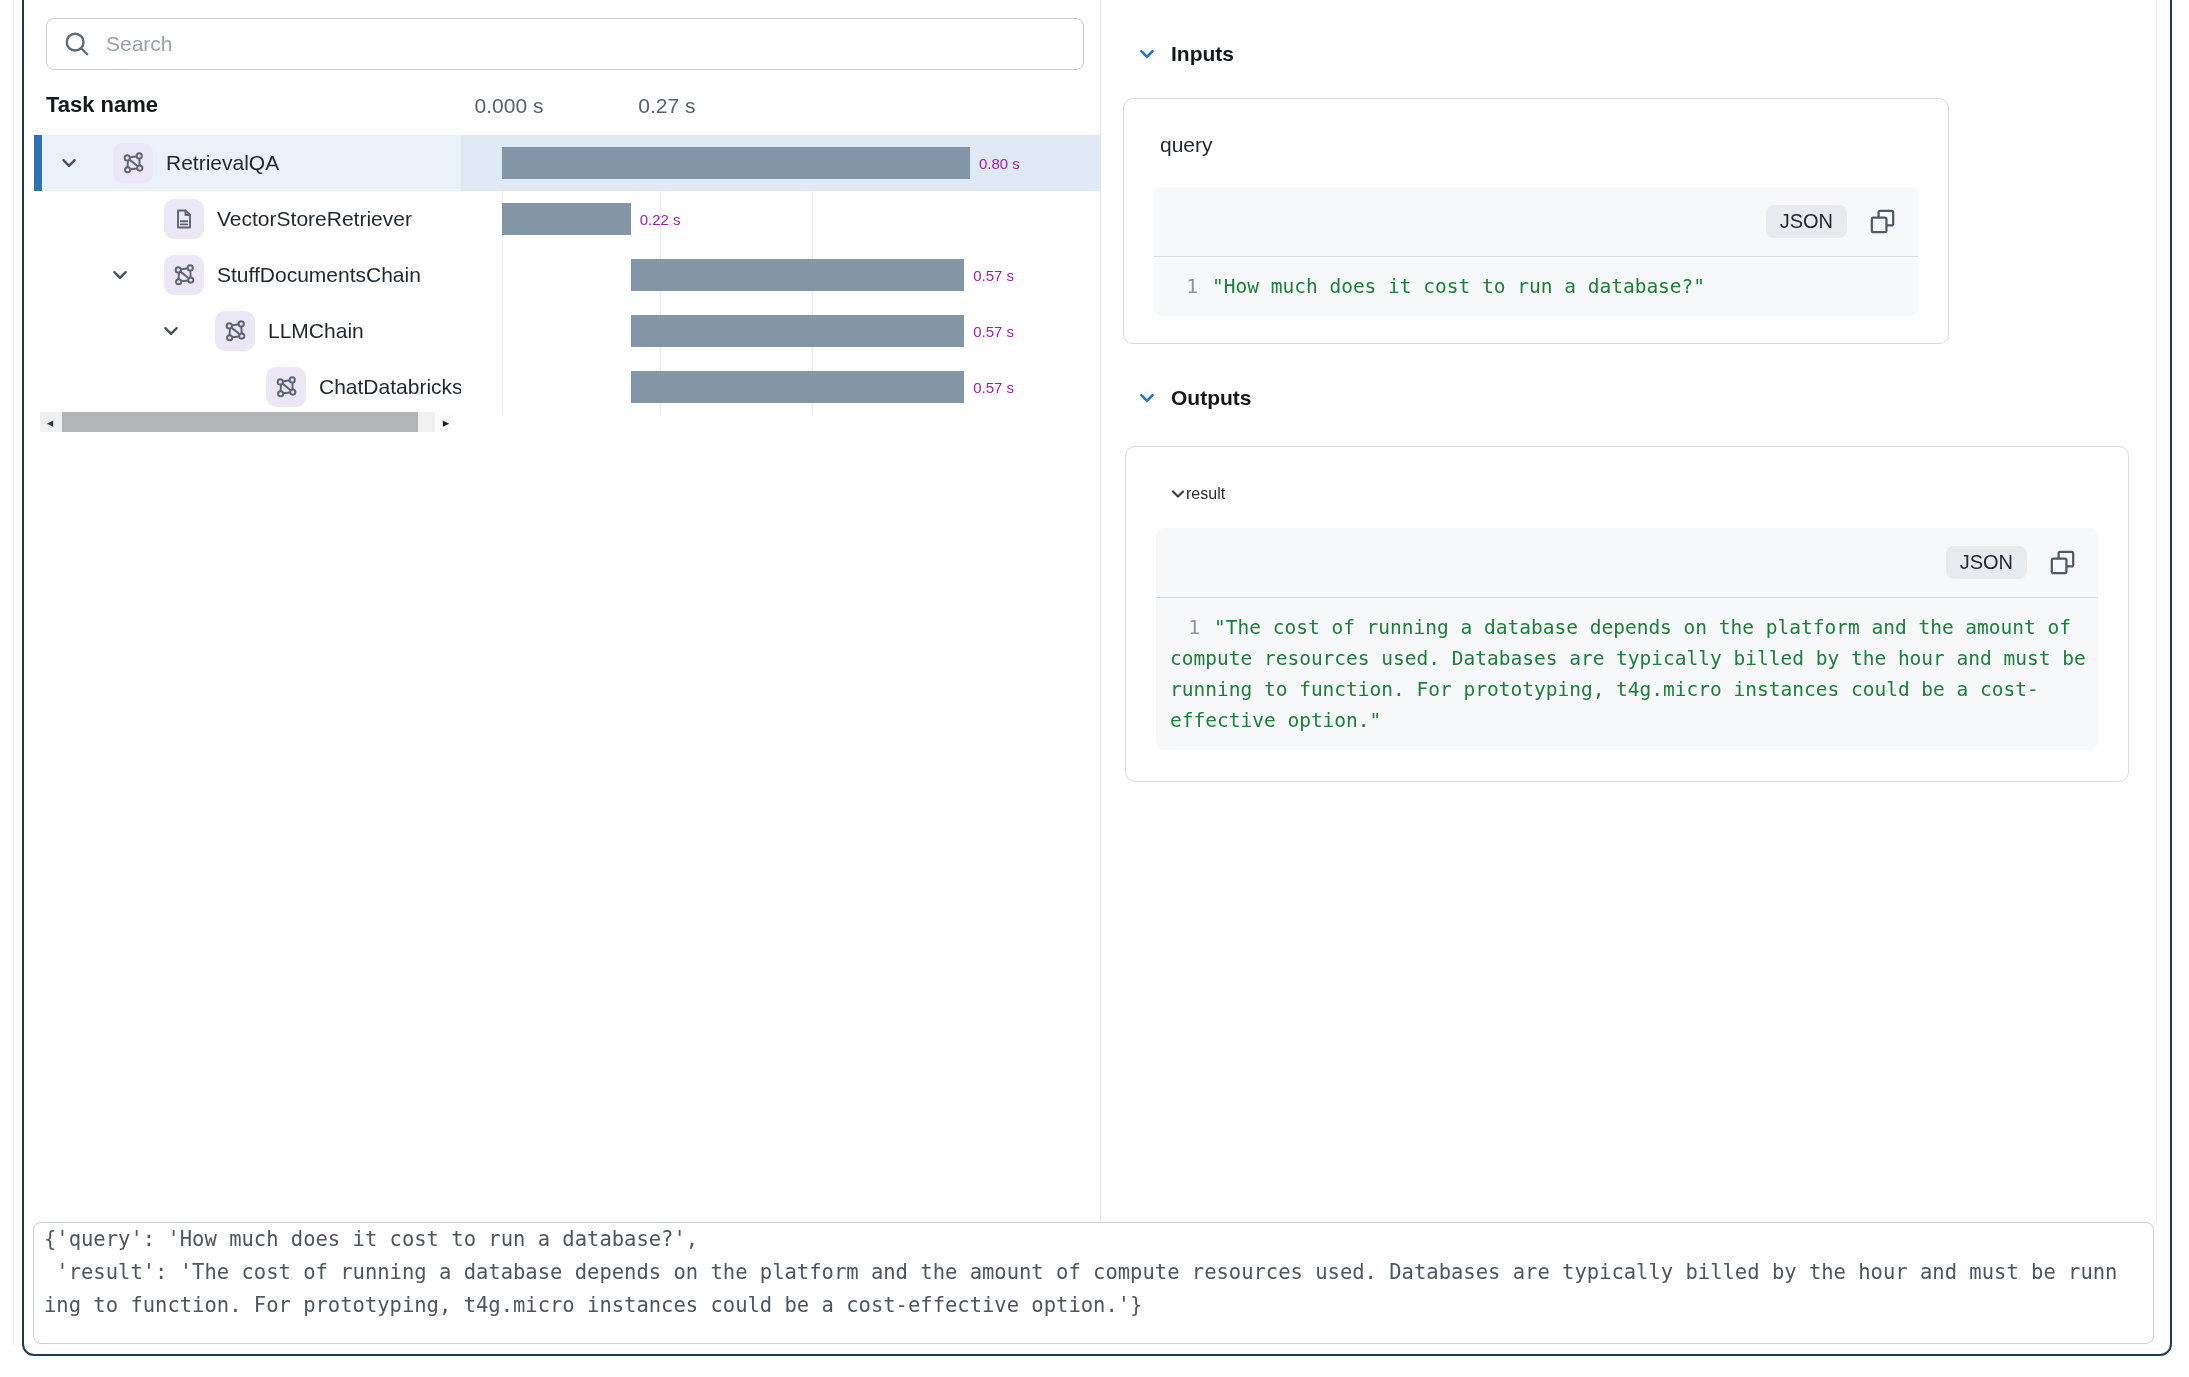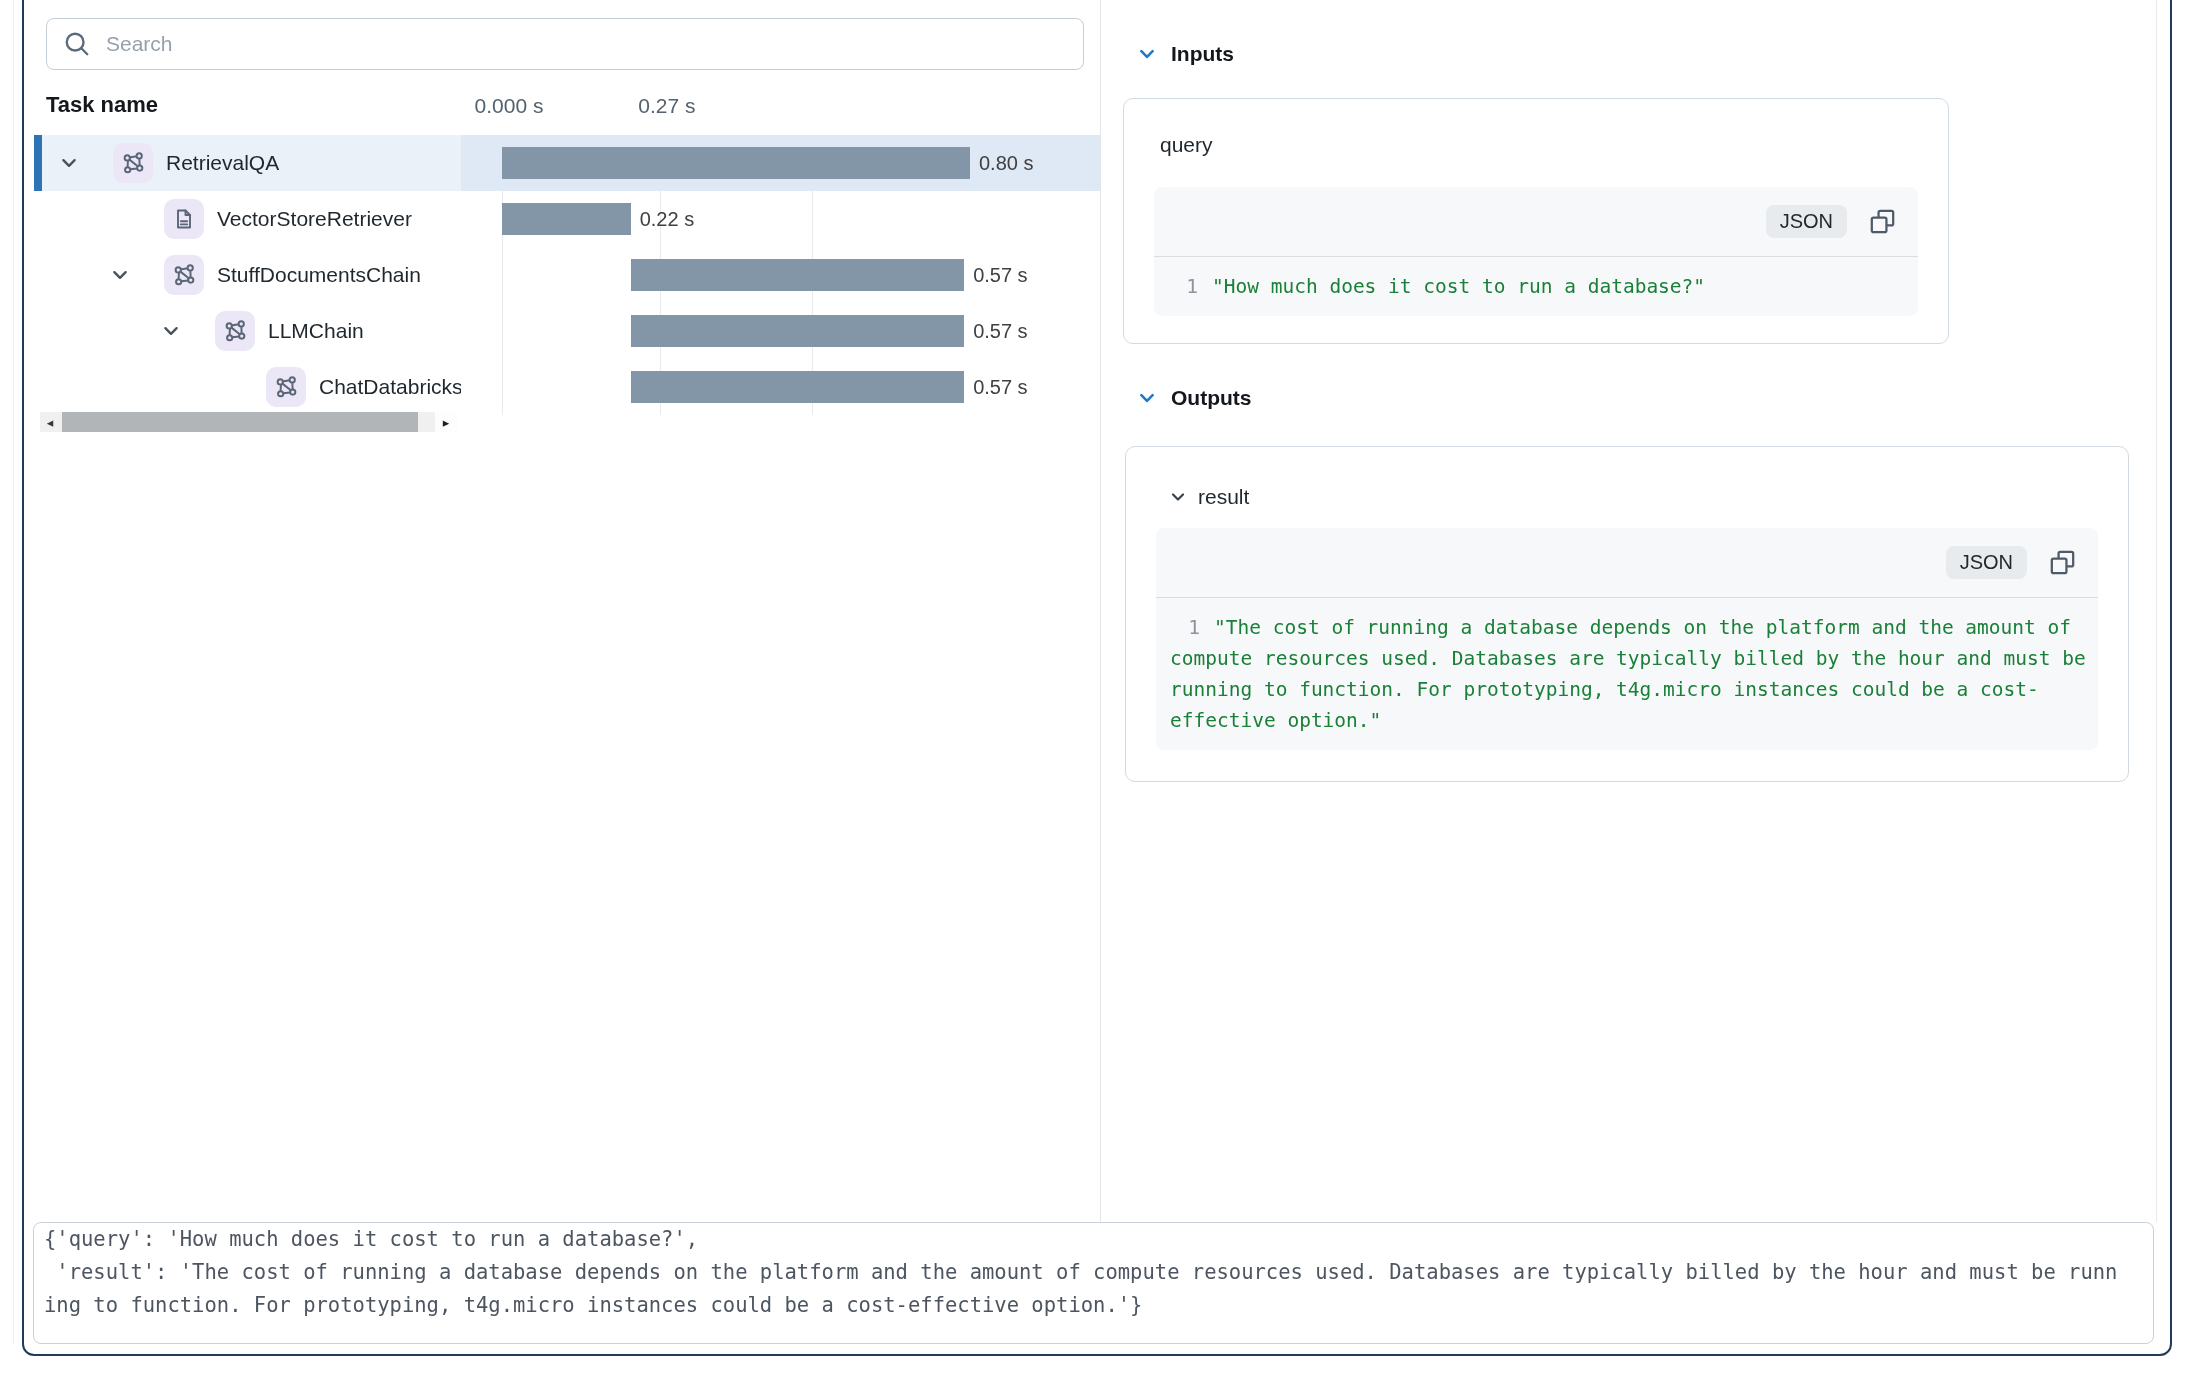--- a/index.html
+++ b/index.html
@@ -33,42 +33,42 @@
   .trow.selected .timeline-shade{display:block;position:absolute;left:427px;right:0;top:0;bottom:0;
     background:rgba(44,106,180,0.06);}
   .accent{display:none;}
   .trow.selected .accent{display:block;position:absolute;left:0;top:0;bottom:0;width:8px;background:#2e74b5;}
   .expander{position:absolute;top:50%;transform:translateY(-50%);width:18px;height:18px;cursor:pointer;}
   .icon-box{position:absolute;top:8px;width:40px;height:40px;border-radius:10px;background:#ebe7f6;
     display:flex;align-items:center;justify-content:center;}
   .tlabel{position:absolute;top:50%;transform:translateY(-50%);font-size:21px;color:#1f272e;
     white-space:nowrap;overflow:hidden;}
   .bar{position:absolute;top:12px;height:32px;background:#8296a7;}
-  .dur{position:absolute;top:50%;transform:translateY(-50%);font-size:20px;color:#404040;white-space:nowrap;}
+  .dur{position:absolute;top:50%;transform:translateY(-50%);font-size:15px;color:#a21caf;white-space:nowrap;}
 
   
   #hscroll{position:absolute;left:40px;top:412px;width:417px;height:20px;background:#f0f0f0;}
   #hscroll .arrow-left{position:absolute;left:0;top:0;width:20px;height:20px;display:flex;align-items:center;
     justify-content:center;font-size:13px;color:#35383c;cursor:pointer;}
   #hscroll .thumb{position:absolute;left:22px;top:0;width:356px;height:20px;background:#b2b5b8;cursor:grab;}
   #hscroll .btn-right{position:absolute;right:0;top:0;width:22px;height:20px;background:#fdfdfd;display:flex;
     align-items:center;justify-content:center;font-size:13px;color:#1c1e20;cursor:pointer;}
 
   
   .section-header{position:absolute;display:flex;align-items:center;gap:15px;font-size:21px;font-weight:700;
     color:#14181d;cursor:pointer;height:28px;}
   #inputs-header{left:1138px;top:40px;}
   #outputs-header{left:1138px;top:384px;}
 
   .card{position:absolute;background:#fff;border:1px solid #d3dae1;border-radius:10px;box-sizing:border-box;}
   #inputs-card{left:1123px;top:98px;width:826px;height:246px;}
   #outputs-card{left:1125px;top:446px;width:1004px;height:336px;}
   .field-label{position:absolute;left:36px;top:34px;font-size:21px;color:#1f272e;}
-  #result-toggle{position:absolute;left:44px;top:38px;display:flex;align-items:center;gap:12px;
-    font-size:21px;color:#1f272e;cursor:pointer;}
+  #result-toggle{position:absolute;left:44px;top:38px;display:flex;align-items:center;
+    font-size:16px;color:#1f272e;cursor:pointer;}
 
   .codeblock{position:absolute;left:30px;right:30px;background:#f6f8fa;border-radius:8px;overflow:hidden;}
   #inputs-code{top:88px;}
   #outputs-code{top:81px;}
   .code-header{height:70px;display:flex;align-items:center;justify-content:flex-end;gap:22px;
     padding:0 22px;border-bottom:1px solid #d8dde3;box-sizing:border-box;}
   .json-badge{background:#e8ebee;border-radius:8px;padding:5px 14px;font-size:20px;color:#23282d;cursor:pointer;}
   .copy-btn{display:flex;cursor:pointer;}
   .code-body{padding:14px 14px;}
   .code-line{display:flex;line-height:31px;font-family:"DejaVu Sans Mono",monospace;font-size:19.5px;}

